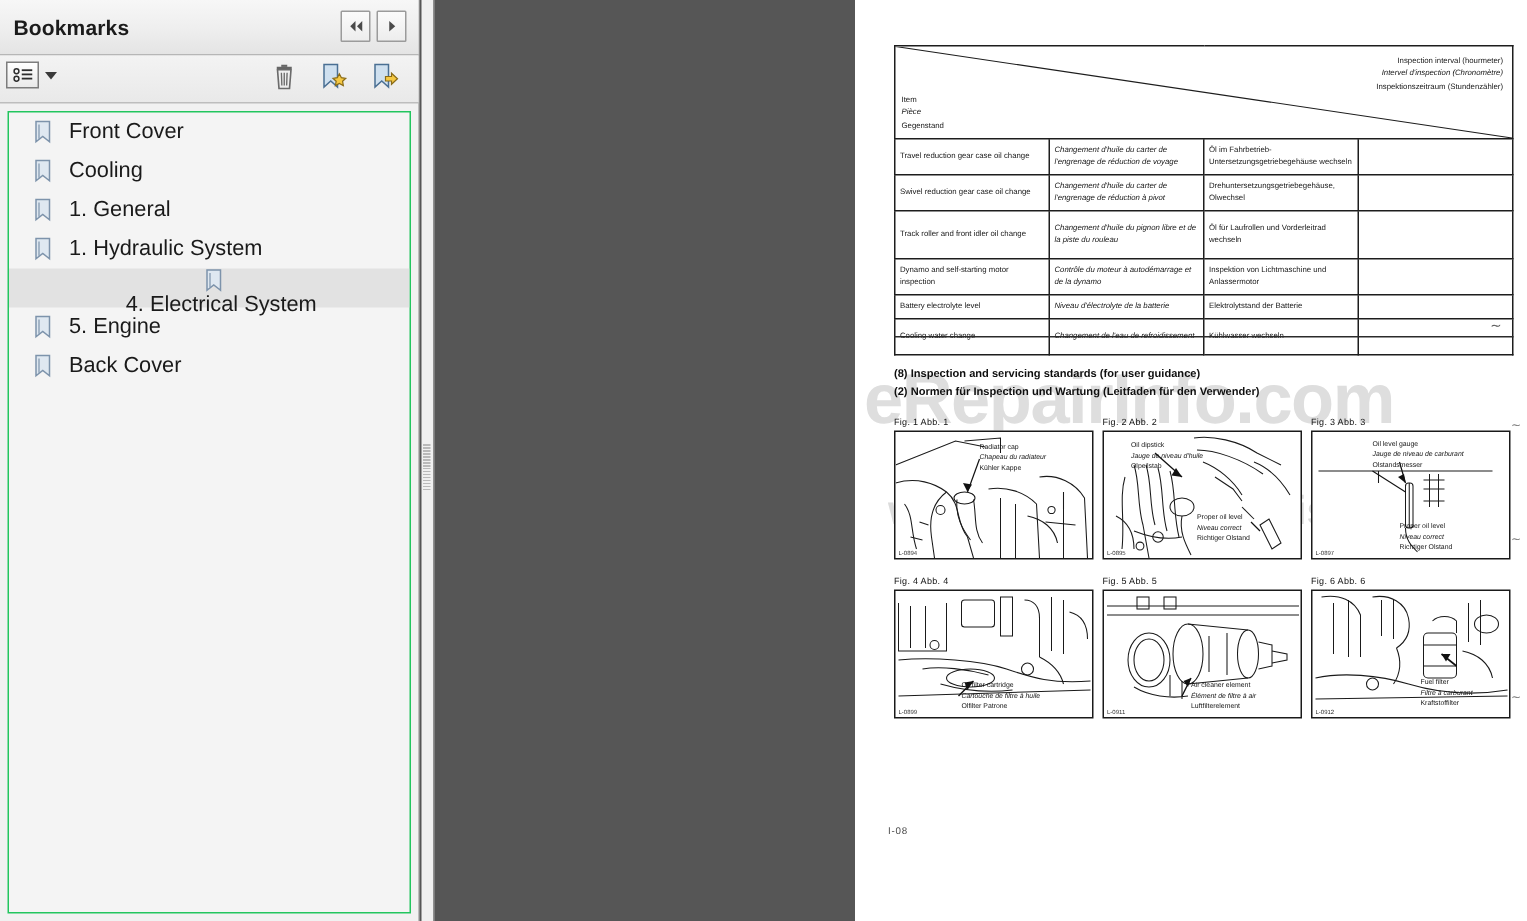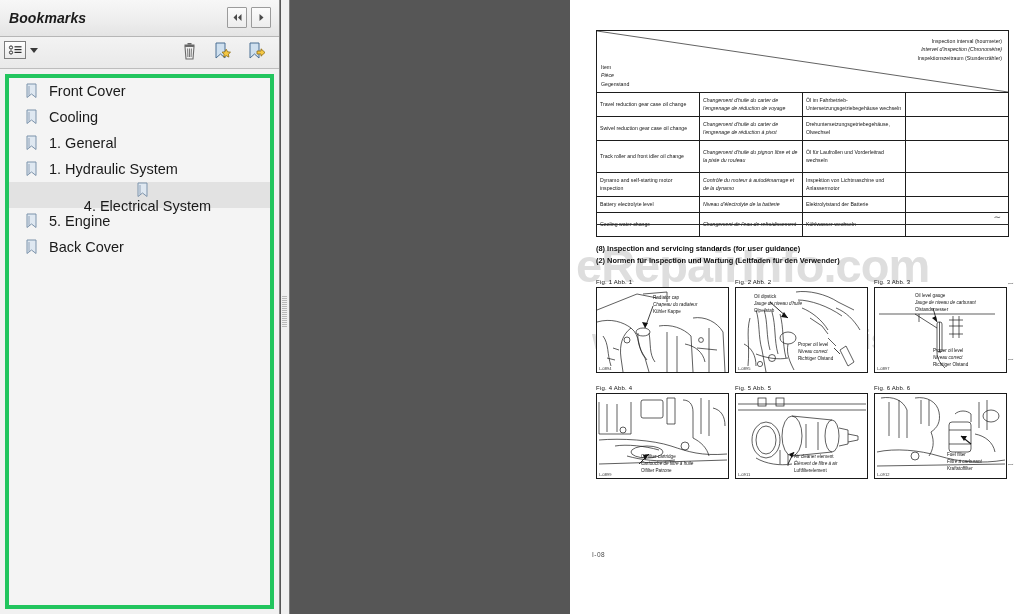--- a/index.html
+++ b/index.html
@@ -21,21 +21,20 @@
   .panel-header{
     position:relative;height:37px;
     background:linear-gradient(to bottom,#f7f7f7 0%,#eeeeee 55%,#e4e4e4 100%);
     border-bottom:1px solid #b6b6b6;
     box-sizing:border-box;
   }
   .panel-title{
     position:absolute;left:9px;top:10px;
     font-size:14px;font-weight:bold;color:#1b1b1b;
     letter-spacing:.1px;
-    font-style:italic;
   }
   .navbtns{position:absolute;right:8px;top:7px;display:flex;gap:4px;}
   .navbtn{
     width:20px;height:21px;
     background:linear-gradient(to bottom,#fbfbfb,#ededed);
     border:1px solid #9b9b9b;
     border-radius:1px;
     display:flex;align-items:center;justify-content:center;
     box-sizing:border-box;
   }
@@ -60,21 +59,21 @@
     width:0;height:0;border-left:4px solid transparent;border-right:4px solid transparent;
     border-top:5px solid #3a3a3a;margin-left:2px;
   }
   .tb-right{position:absolute;right:12px;top:3px;display:flex;align-items:center;gap:14px;}
   .tbicon{width:20px;height:22px;display:flex;align-items:center;justify-content:center;}
 
   
   .bm-list{
     position:absolute;left:5px;top:74px;right:5px;bottom:5px;
     background:#f4f4f4;
-    border:4px solid #22c55e;
+    border:1px solid #22c55e;
     box-sizing:border-box;
     overflow:hidden;
   }
   .bm-item{
     display:flex;align-items:center;height:26px;padding-left:16px;
     box-sizing:border-box;
   }
   .bm-item.selected{background:#e2e2e2;flex-direction:column;}
   .bm-ico{width:14px;height:16px;margin-right:10px;flex:0 0 auto;}
   .bm-label{font-size:14.5px;color:#1a1a1a;white-space:nowrap;}

